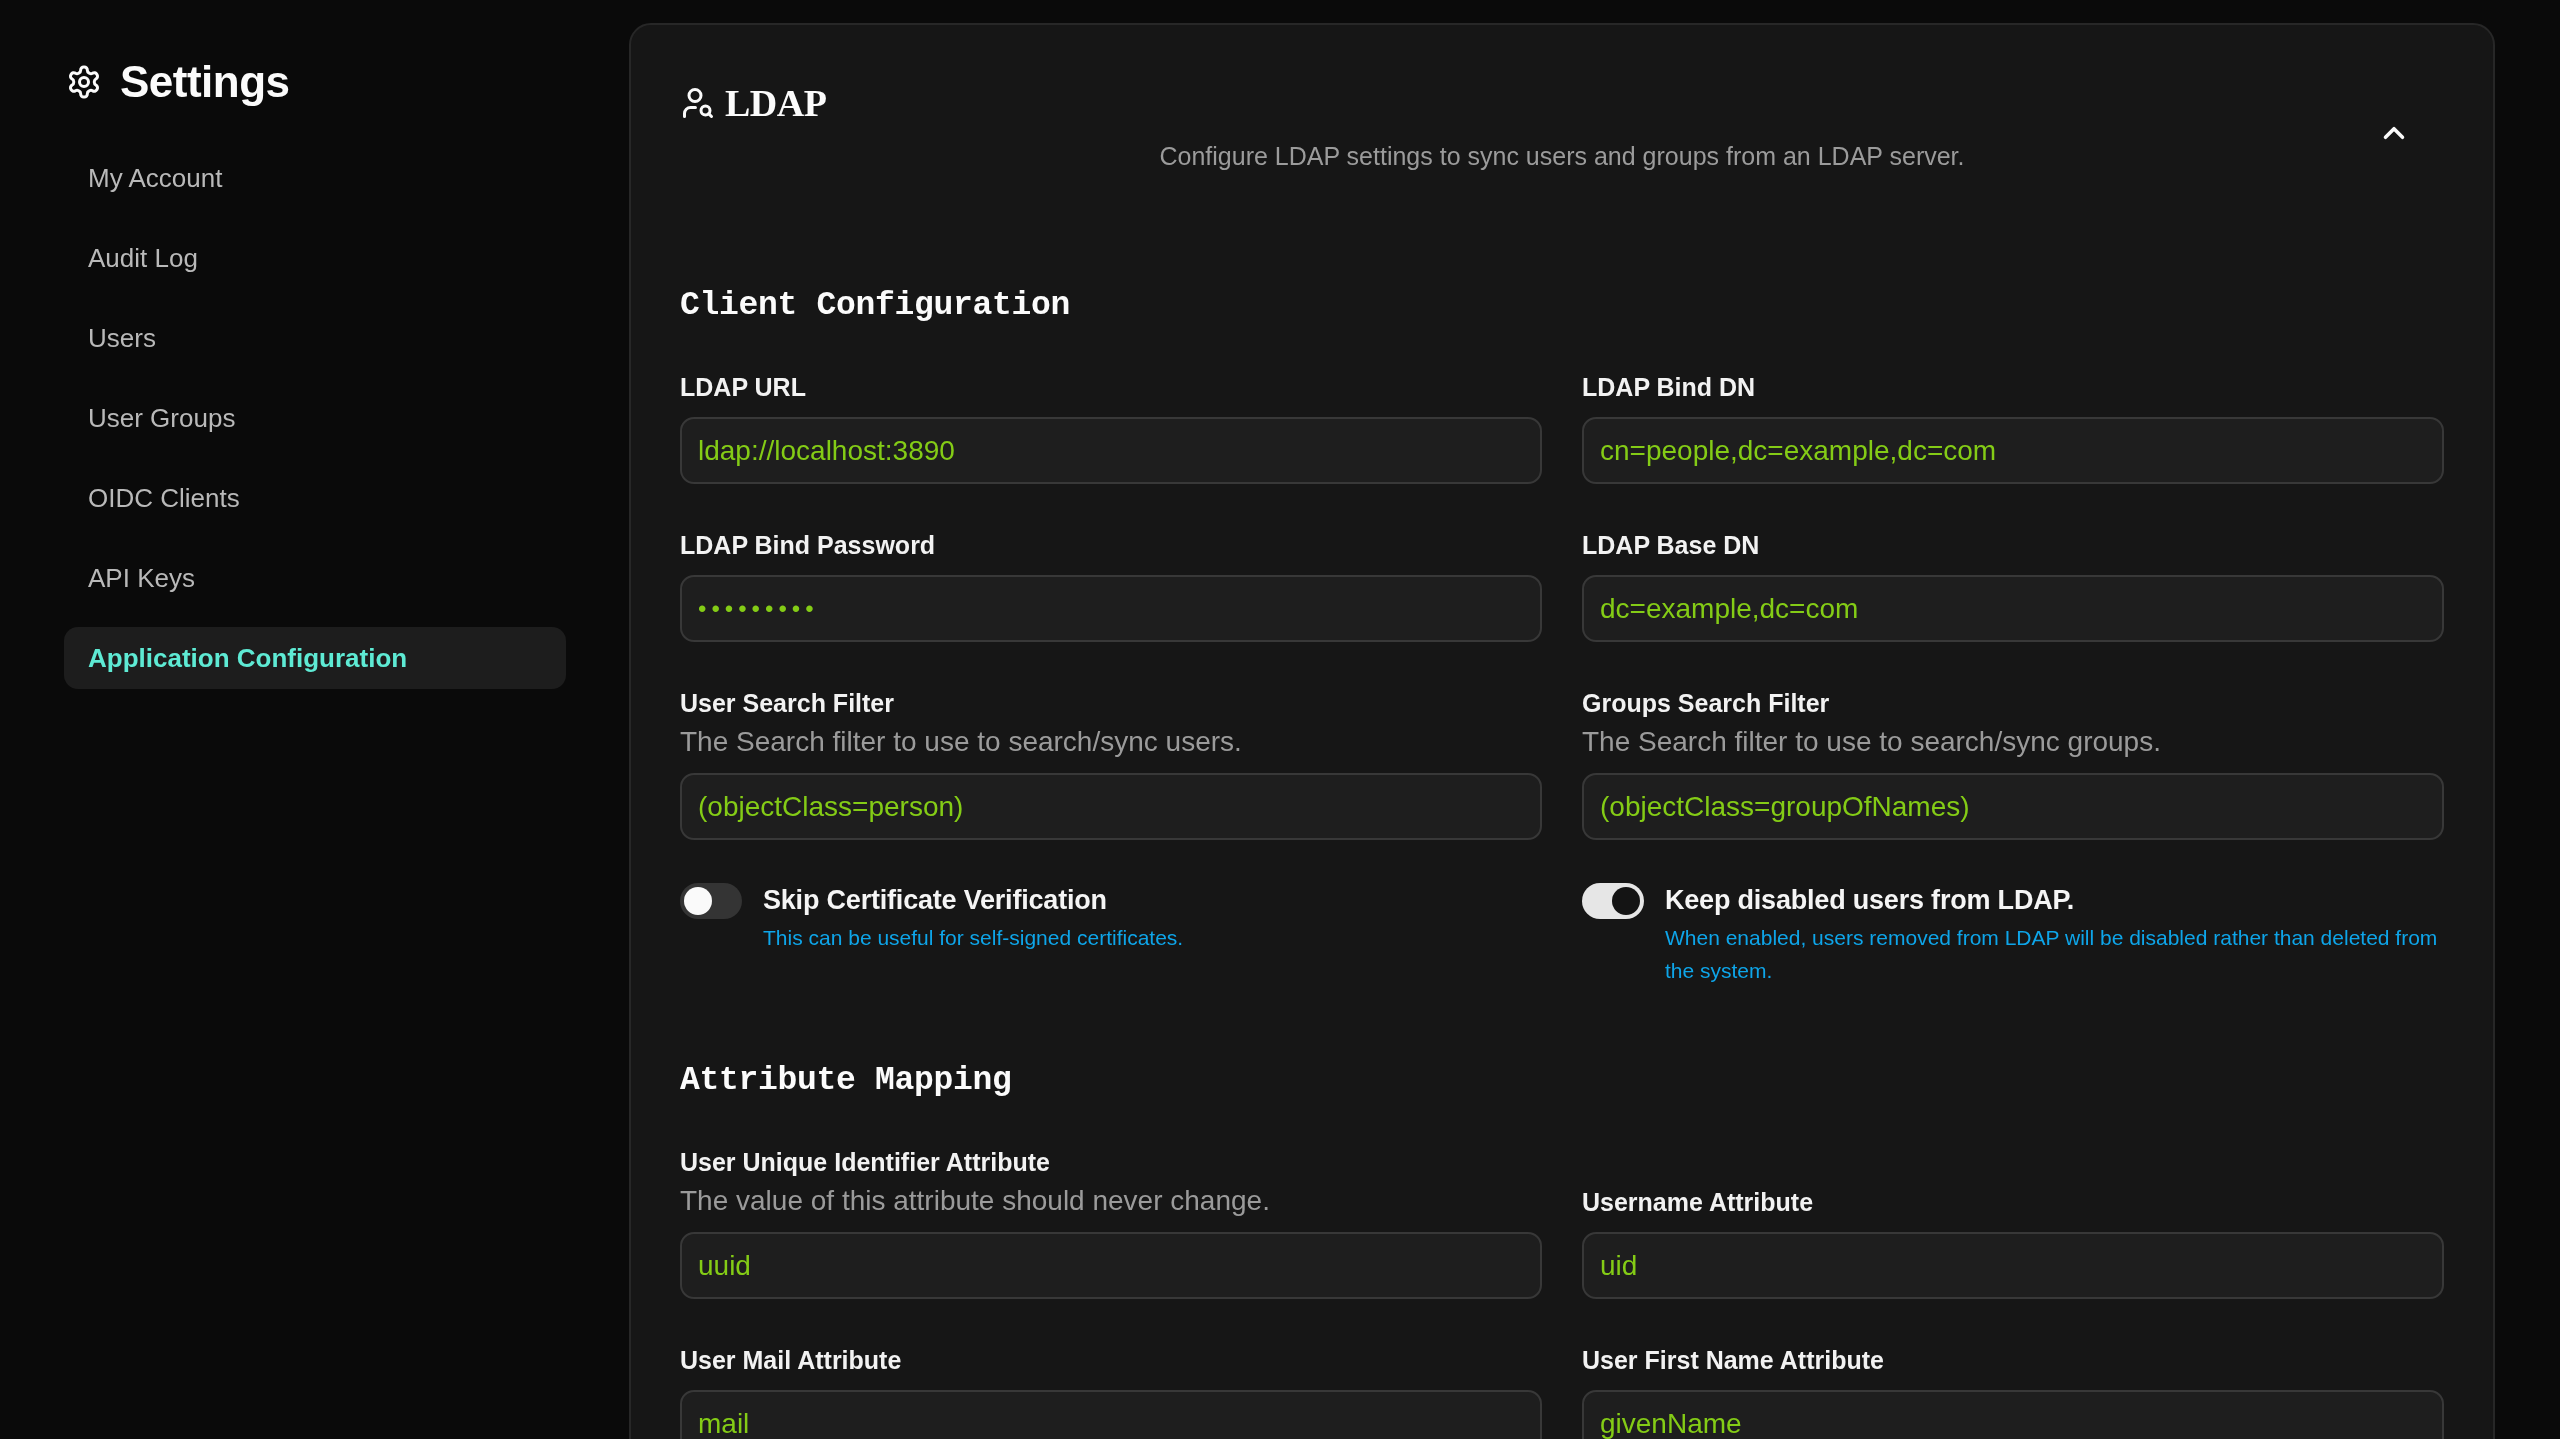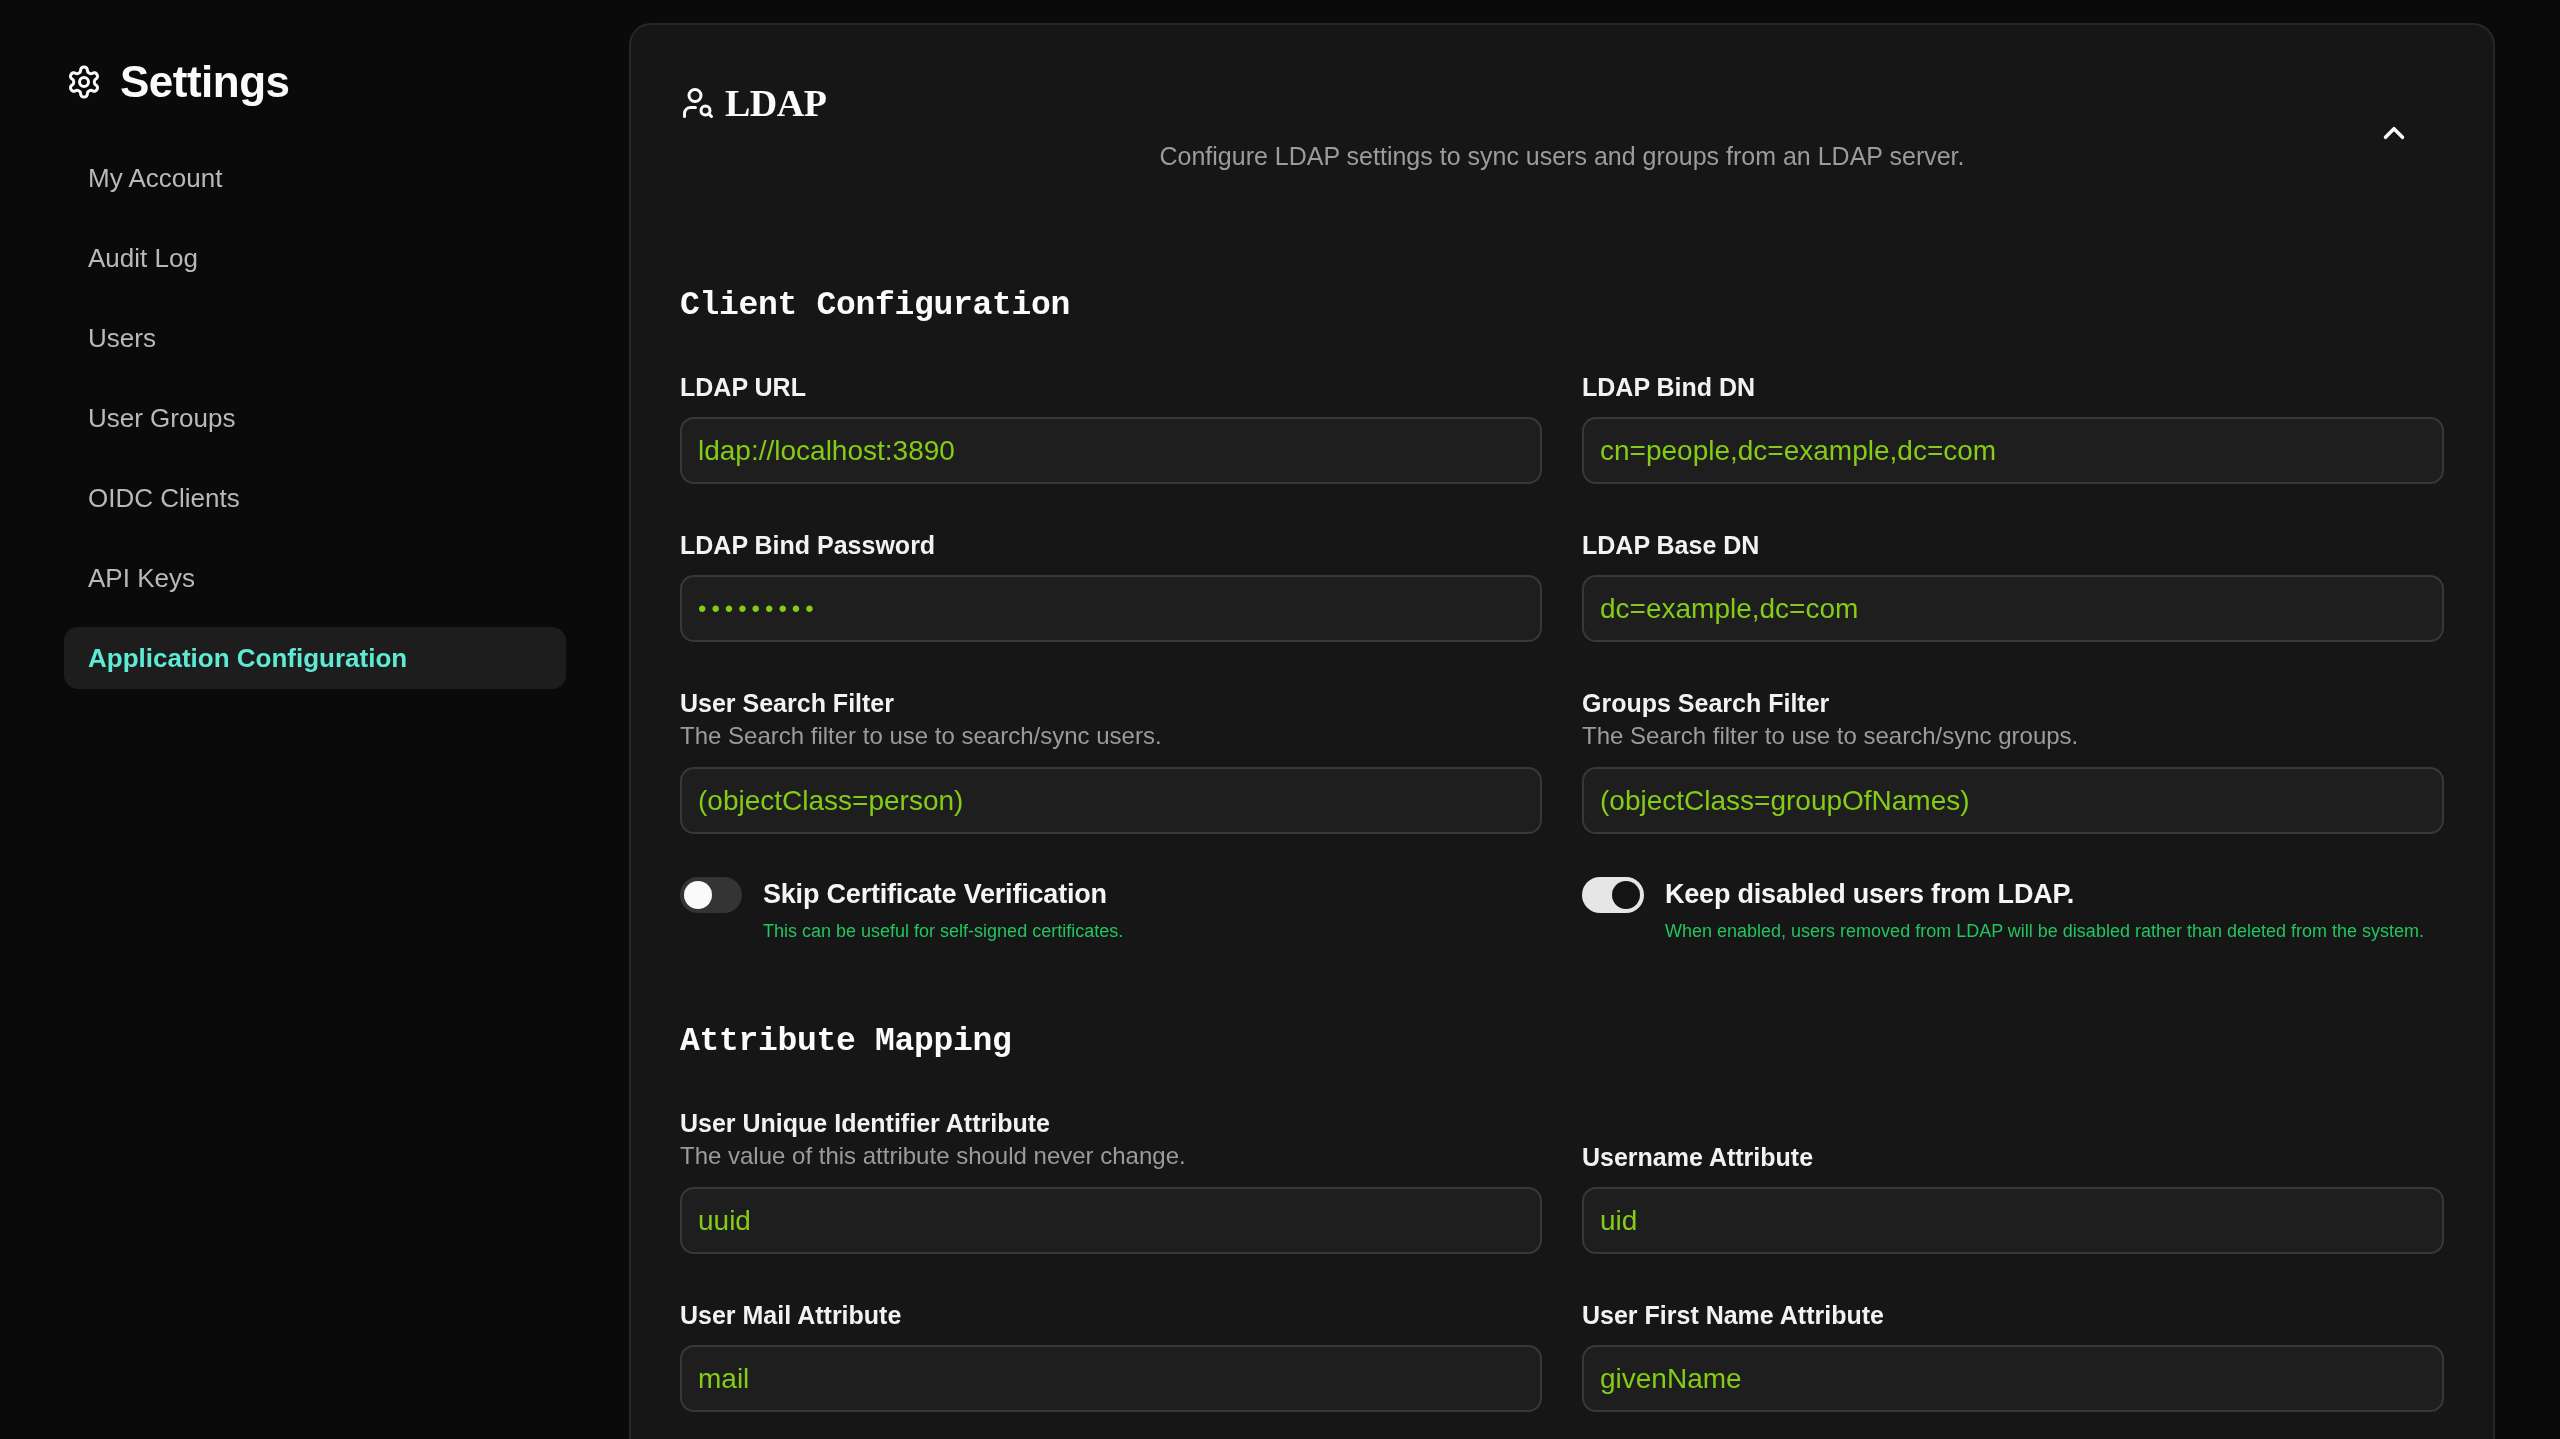--- a/index.html
+++ b/index.html
@@ -95,22 +95,22 @@
   }
   .row.toggles { align-items: start; margin-top: 42px; }
 
   .field-label {
     display: block;
     font-size: 25px; font-weight: 600;
     line-height: 30px;
     color: #f2f2f2;
   }
   .field-helper {
-    margin-top: 1px;
-    font-size: 24px; line-height: 33px;
+    margin-top: 7px;
+    font-size: 28px; line-height: 33px;
     color: #9b9b9b;
   }
   .field input {
     display: block;
     margin-top: 15px;
     width: 100%; height: 67px;
     background: #1e1e1e;
     border: 2px solid #383838;
     border-radius: 14px;
     padding: 0 16px;
@@ -143,22 +143,22 @@
   }
   .switch.on { background: #e6e6e6; }
   .switch.on .knob { transform: translateX(26px); background: #141414; }
 
   .toggle-label {
     font-size: 27px; font-weight: 600; line-height: 36px;
     color: #f5f5f5; letter-spacing: -0.2px;
   }
   .toggle-helper {
     margin-top: 3px;
-    font-size: 18px; line-height: 33px;
-    color: #22c55e;
+    font-size: 21px; line-height: 33px;
+    color: #0ea5e9;
     max-width: 790px;
   }
 </style>
 </head>
 <body>
 
 <aside class="sidebar">
   <div class="sb-title">
     <span style="display:flex">
       <svg viewBox="0 0 24 24" fill="none" stroke-width="2" stroke-linecap="round" stroke-linejoin="round">

